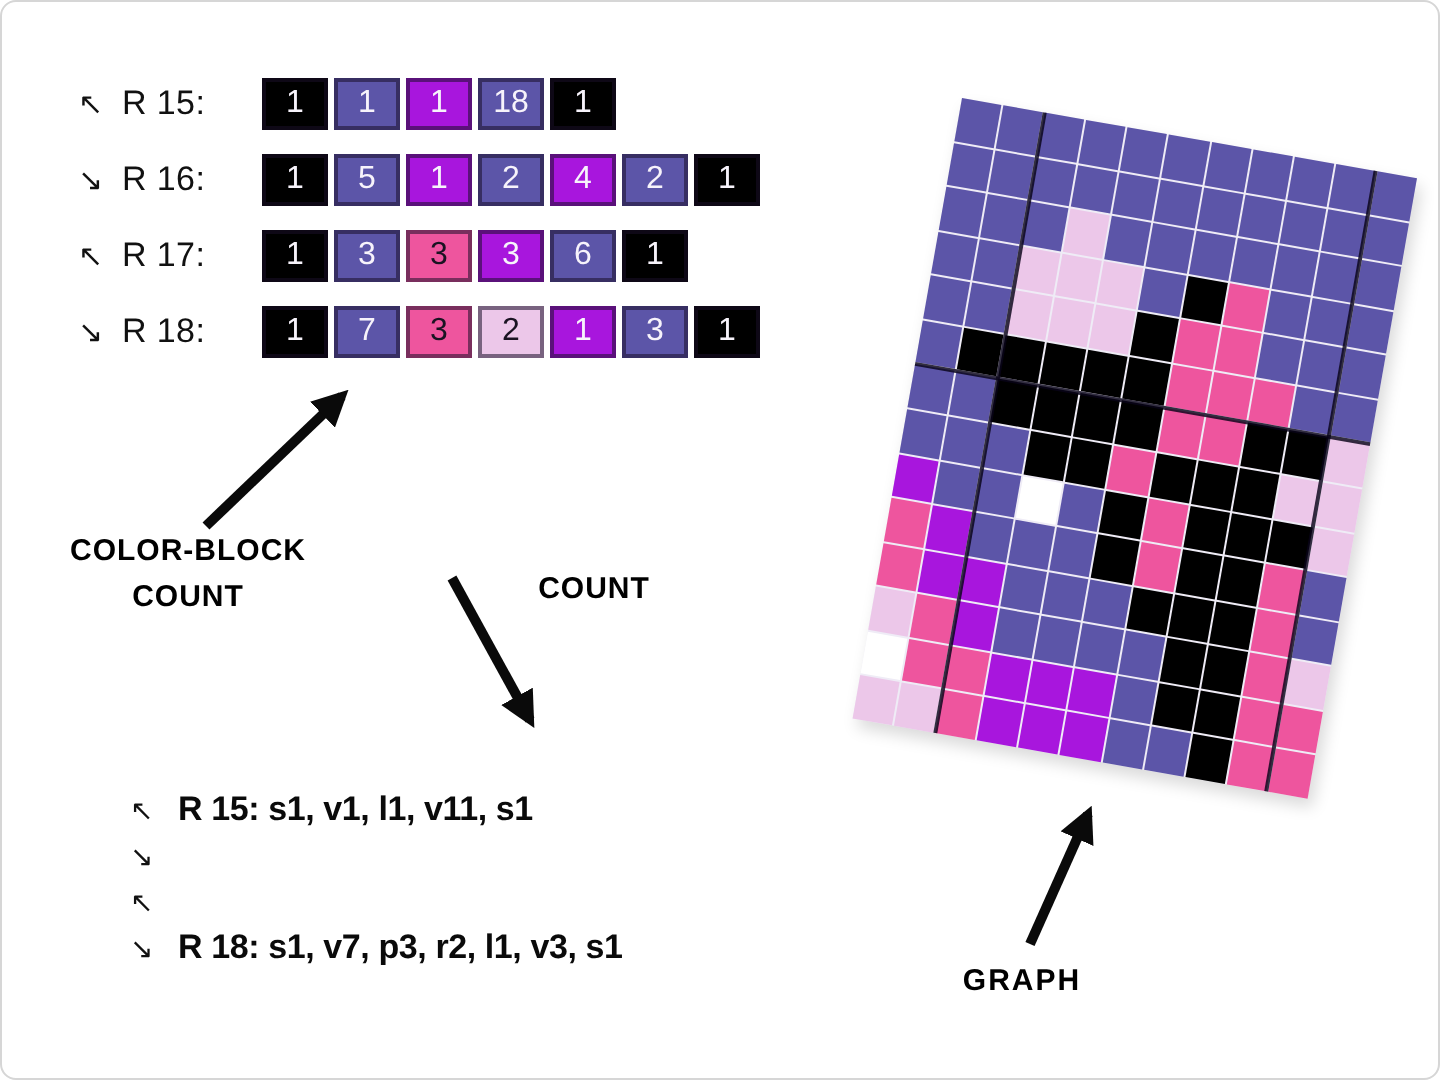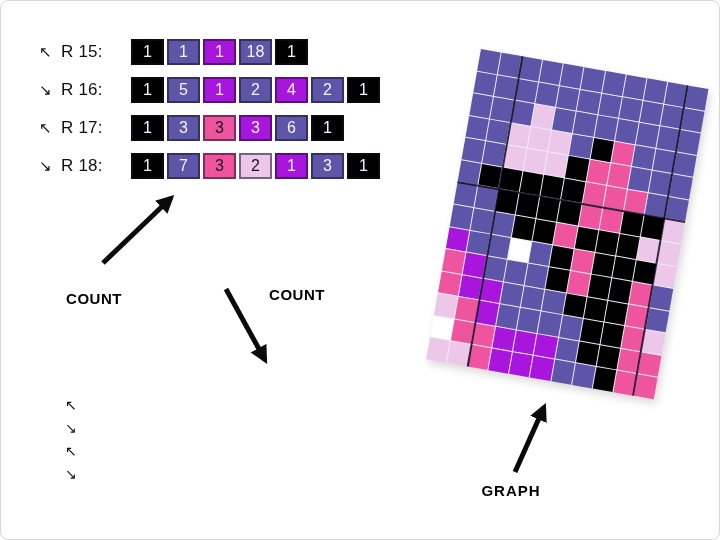--- a/index.html
+++ b/index.html
@@ -79,38 +79,41 @@
         <span class="cb-block" style="background: rgb(0, 0, 0); color: rgb(247, 243, 251);">1</span>
         <span class="cb-block" style="background: rgb(92, 85, 168); color: rgb(247, 243, 251);">7</span>
         <span class="cb-block" style="background: rgb(238, 85, 158); color: rgb(26, 19, 34);">3</span>
         <span class="cb-block" style="background: rgb(236, 199, 233); color: rgb(26, 19, 34);">2</span>
         <span class="cb-block" style="background: rgb(168, 22, 221); color: rgb(247, 243, 251);">1</span>
         <span class="cb-block" style="background: rgb(92, 85, 168); color: rgb(247, 243, 251);">3</span>
         <span class="cb-block" style="background: rgb(0, 0, 0); color: rgb(247, 243, 251);">1</span>
       </div>
     </div>
 
+  <div class="anno" style="left:28px;top:266px;width:130px;">COLOR-BLOCK</div>
   <div class="anno" style="left:28px;top:289px;width:130px;">COUNT</div>
 
   <div class="anno" style="left:256px;top:285px;width:80px;">COUNT</div>
 
   <div class="anno" style="left:470px;top:481px;width:80px;letter-spacing:1px;">GRAPH</div>
 
   <div class="wc-list">
       <div class="wc-line">
         <span class="wc-arrow">↖</span>
+        <span>R 15: s1, v1, l1, v11, s1</span>
       </div>
       <div class="wc-line">
         <span class="wc-arrow">↘</span>
       </div>
       <div class="wc-line">
         <span class="wc-arrow">↖</span>
       </div>
       <div class="wc-line">
         <span class="wc-arrow">↘</span>
+        <span>R 18: s1, v7, p3, r2, l1, v3, s1</span>
       </div>
     </div>
 
   <div class="graph">
       <div class="graph-cell" style="background: rgb(92, 85, 168);"></div>
       <div class="graph-cell" style="background: rgb(92, 85, 168);"></div>
       <div class="graph-cell" style="background: rgb(92, 85, 168);"></div>
       <div class="graph-cell" style="background: rgb(92, 85, 168);"></div>
       <div class="graph-cell" style="background: rgb(92, 85, 168);"></div>
       <div class="graph-cell" style="background: rgb(92, 85, 168);"></div>

